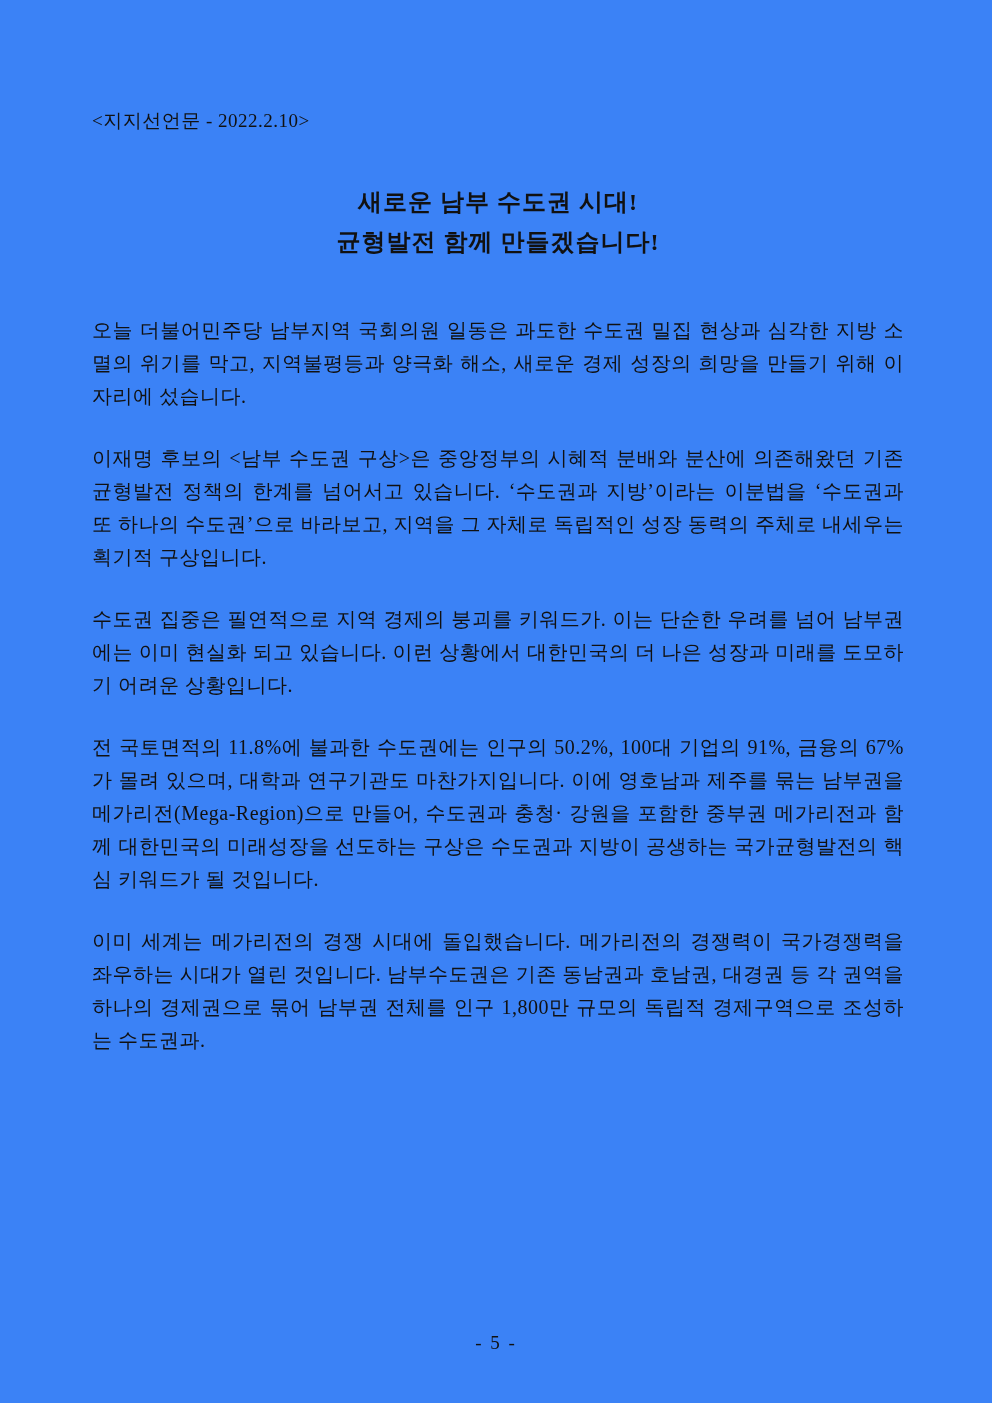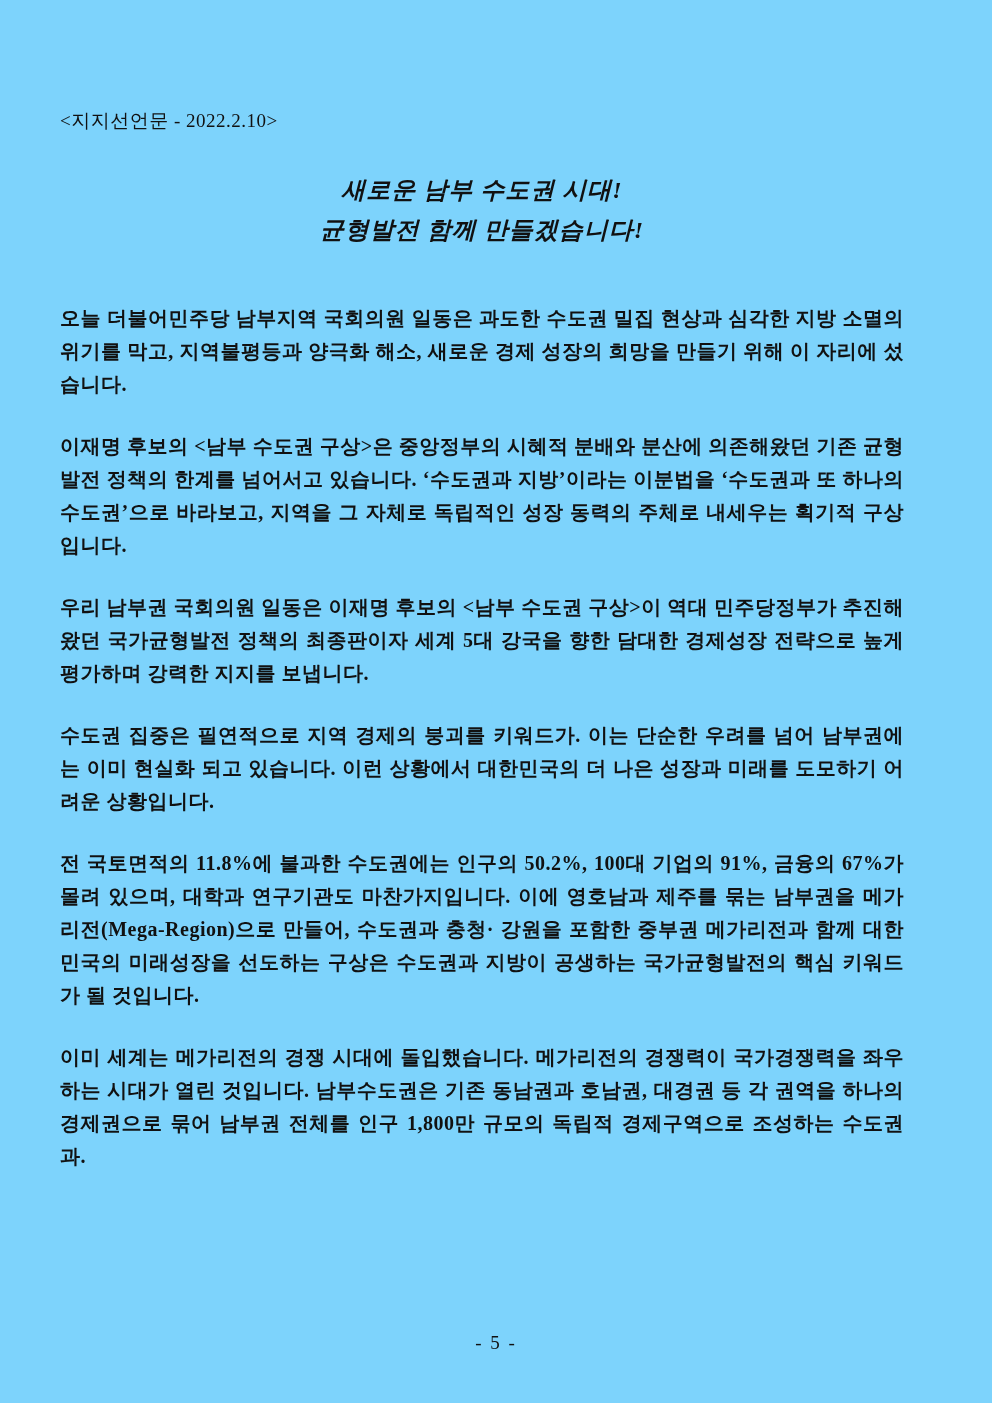--- a/index.html
+++ b/index.html
@@ -11,43 +11,41 @@
     width: 992px;
     height: 1403px;
     position: relative;
     font-family: "Liberation Serif", "DejaVu Serif", serif;
     color: #111111;
   }
   .page {
     position: relative;
     width: 992px;
     height: 1403px;
-    background: #7dd3fc;
+    background: #3b82f6;
     box-sizing: border-box;
-    padding: 108px 88px 0 60px;
+    padding: 108px 88px 0 92px;
     overflow: hidden;
   }
   .doc-label {
     font-size: 19px;
     line-height: 26px;
     letter-spacing: 0.5px;
     white-space: pre;
   }
   .title-block {
-    margin-top: 36px;
+    margin-top: 48px;
     text-align: center;
     font-weight: bold;
     font-size: 24px;
     line-height: 40px;
     letter-spacing: 1px;
-    font-style: italic;
   }
   .doc-body {
     margin-top: 52px;
-    font-weight: bold;
   }
   .doc-body p {
     margin: 0 0 29px 0;
     font-size: 20px;
     line-height: 33px;
     letter-spacing: 0.5px;
     text-align: justify;
     word-break: normal;
   }
   .page-number {
@@ -69,21 +67,20 @@
   <div class="doc-label">&lt;지지선언문 - 2022.2.10&gt;</div>
 
   <div class="title-block">
     <div>새로운 남부 수도권 시대!</div>
     <div>균형발전 함께 만들겠습니다!</div>
   </div>
 
   <div class="doc-body">
     <p>오늘 더불어민주당 남부지역 국회의원 일동은 과도한 수도권 밀집 현상과 심각한 지방 소멸의 위기를 막고, 지역불평등과 양극화 해소, 새로운 경제 성장의 희망을 만들기 위해 이 자리에 섰습니다.</p>
     <p>이재명 후보의 &lt;남부 수도권 구상&gt;은 중앙정부의 시혜적 분배와 분산에 의존해왔던 기존 균형발전 정책의 한계를 넘어서고 있습니다. ‘수도권과 지방’이라는 이분법을 ‘수도권과 또 하나의 수도권’으로 바라보고, 지역을 그 자체로 독립적인 성장 동력의 주체로 내세우는 획기적 구상입니다.</p>
-    <p>우리 남부권 국회의원 일동은 이재명 후보의 &lt;남부 수도권 구상&gt;이 역대 민주당정부가 추진해왔던 국가균형발전 정책의 최종판이자 세계 5대 강국을 향한 담대한 경제성장 전략으로 높게 평가하며 강력한 지지를 보냅니다.</p>
     <p>수도권 집중은 필연적으로 지역 경제의 붕괴를 키워드가. 이는 단순한 우려를 넘어 남부권에는 이미 현실화 되고 있습니다. 이런 상황에서 대한민국의 더 나은 성장과 미래를 도모하기 어려운 상황입니다.</p>
     <p>전 국토면적의 11.8%에 불과한 수도권에는 인구의 50.2%, 100대 기업의 91%, 금융의 67%가 몰려 있으며, 대학과 연구기관도 마찬가지입니다. 이에 영호남과 제주를 묶는 남부권을 메가리전(Mega-Region)으로 만들어, 수도권과 충청· 강원을 포함한 중부권 메가리전과 함께 대한민국의 미래성장을 선도하는 구상은 수도권과 지방이 공생하는 국가균형발전의 핵심 키워드가 될 것입니다.</p>
     <p>이미 세계는 메가리전의 경쟁 시대에 돌입했습니다. 메가리전의 경쟁력이 국가경쟁력을 좌우하는 시대가 열린 것입니다. 남부수도권은 기존 동남권과 호남권, 대경권 등 각 권역을 하나의 경제권으로 묶어 남부권 전체를 인구 1,800만 규모의 독립적 경제구역으로 조성하는 수도권과.</p>
   </div>
 
   <div class="page-number">- 5 -</div>
 
 </div>
 
 </body></html>

